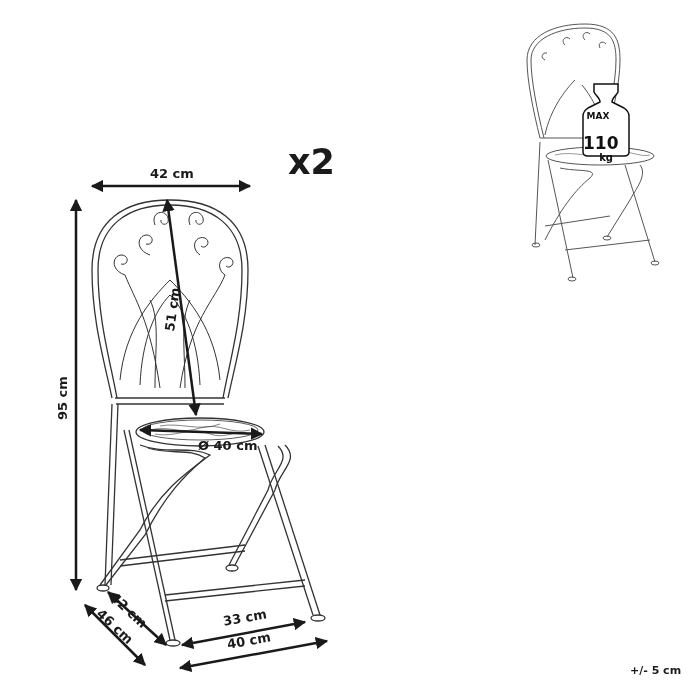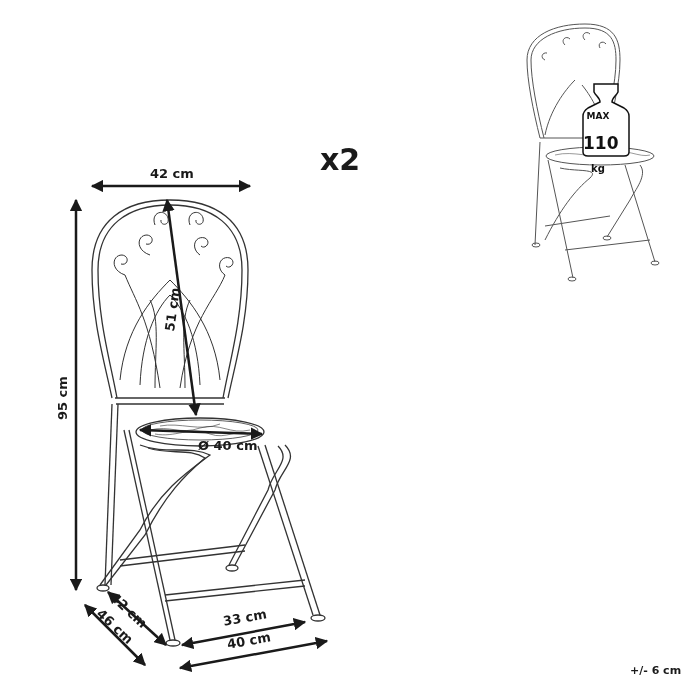--- a/index.html
+++ b/index.html
@@ -1,19 +1,19 @@
 <!DOCTYPE html>
 <html><head>
 <meta charset="utf-8">
 <style>
   html, body { margin:0; padding:0; background:#ffffff; }
   body { width:700px; height:700px; position:relative; overflow:hidden; font-family:"DejaVu Sans", sans-serif; }
   svg { position:absolute; left:0; top:0; }
   .lbl { position:absolute; font-weight:bold; color:#1a1a1a; font-size:13px; white-space:nowrap; }
-  .big { font-size:30px; font-weight:bold; color:#1a1a1a; position:absolute;margin-left:32px; }
+  .big { font-size:35px; font-weight:bold; color:#1a1a1a; position:absolute; }
   .tol { font-size:11px; font-weight:bold; color:#1a1a1a; position:absolute; }
   .rot-v { transform-origin:left top; transform:rotate(-90deg); }
   .badge { position:absolute; text-align:center; font-weight:bold; color:#111; line-height:1; }
 </style>
 </head>
 <body>
 
 <svg width="700" height="700" viewBox="0 0 700 700">
   <defs>
     <marker id="ah" viewBox="0 0 10 10" refX="9" refY="5" markerWidth="5" markerHeight="5" orient="auto-start-reverse">
@@ -128,19 +128,19 @@
 <div class="lbl" style="left:198px;top:438px;">Ø 40 cm</div>
 
 <div class="lbl" style="left:118px;top:590px;transform-origin:left top;transform:rotate(43deg);">42 cm</div>
 
 <div class="lbl" style="left:104px;top:606px;transform-origin:left top;transform:rotate(43deg);">46 cm</div>
 
 <div class="lbl" style="left:222px;top:614px;transform-origin:left top;transform:rotate(-10deg);">33 cm</div>
 
 <div class="lbl" style="left:226px;top:637px;transform-origin:left top;transform:rotate(-10deg);">40 cm</div>
 
-<div class="tol" style="left:630px;top:664px;">+/- 6 cm</div>
+<div class="tol" style="left:630px;top:664px;">+/- 5 cm</div>
 
 <div class="badge" style="left:583px;top:112px;width:30px;">
   <div style="font-size:9px;">MAX</div>
   <div style="font-size:17px;margin-top:14px;">110</div>
-  <div style="font-size:10px;margin-top:12px;">kg</div>
+  <div style="font-size:10px;margin-top:1px;text-align:right;">kg</div>
 </div>
 
 </body></html>

